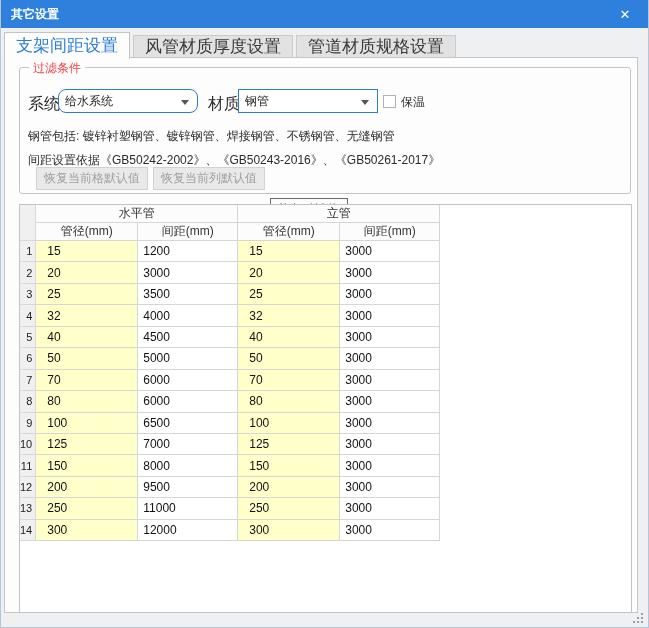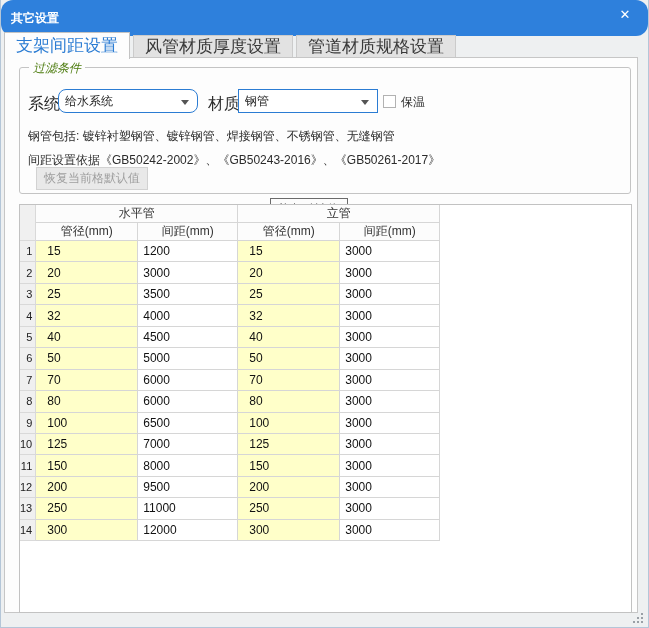--- a/index.html
+++ b/index.html
@@ -10,39 +10,39 @@
     --page-bg:#fdfdfd;
     --grid-line:#d6d6d6;
     --grid-border:#c2c2c2;
     --rowhead-bg:#f0f0f0;
   }
   *{margin:0;padding:0;box-sizing:border-box;}
   body{font-family:"Liberation Sans","DejaVu Sans",sans-serif;background:#cfd4d9;}
   .window{position:relative;width:649px;height:628px;background:var(--dialog-bg);
     border:1px solid #b4c6d8;border-top:none;overflow:hidden;}
   
-  .titlebar{position:absolute;left:0;top:0;width:100%;height:36px;background:var(--titlebar);
-    color:#fff;display:flex;align-items:center;border-radius:12px;}
+  .titlebar{position:absolute;left:0;top:0;width:100%;height:28px;background:var(--titlebar);
+    color:#fff;display:flex;align-items:center;}
   .titlebar .title{font-size:12px;font-weight:600;margin-left:10px;}
   .close-btn{position:absolute;right:8px;top:0;width:30px;height:28px;display:flex;
     align-items:center;justify-content:center;color:#fff;font-size:13px;font-weight:700;cursor:pointer;}
   
   .tabbar{position:absolute;left:3px;top:28px;right:12px;height:30px;display:flex;align-items:flex-end;}
   .tab{height:23px;line-height:22px;padding:0 11px;background:#e2e2e2;border:1px solid #cbcbcb;
     border-bottom:none;margin-right:3px;font-size:17px;color:#3a3a3a;cursor:pointer;white-space:nowrap;font-family:Liberation Serif, serif;}
   .tab.active{height:27px;line-height:26px;background:var(--page-bg);color:var(--accent);
     border-color:#c3c3c3;margin-bottom:-1px;z-index:3;position:relative;}
   
   .tabpage{position:absolute;left:3px;top:57px;width:634px;height:556px;background:var(--page-bg);
     border:1px solid #c6c6c6;z-index:1;}
   
   .groupbox{position:absolute;left:14px;top:9px;width:612px;height:127px;
     border:1px solid #c4c4c4;border-radius:3px;}
   .groupbox .legend{position:absolute;top:-8px;left:9px;background:var(--page-bg);
-    padding:0 4px;font-size:12px;color:#4d7c0f;font-style:italic;}
+    padding:0 4px;font-size:12px;color:#ef4444;}
   .flabel{position:absolute;top:24px;font-size:16px;color:#2b2b2b;line-height:24px;}
   .dropdown{position:absolute;top:21px;width:140px;height:24px;background:#fff;
     border:1px solid var(--accent);font-size:12px;color:#1d1d1d;line-height:22px;
     padding-left:6px;cursor:pointer;}
   .dropdown .arrow{position:absolute;right:8px;top:10px;width:0;height:0;
     border-left:4px solid transparent;border-right:4px solid transparent;border-top:5px solid #555;}
   .checkbox{position:absolute;left:363px;top:27px;width:13px;height:13px;background:#fff;
     border:1px solid #b2b2b2;cursor:pointer;}
   .cb-label{position:absolute;left:381px;top:24px;font-size:12px;color:#2b2b2b;line-height:20px;}
   .note{position:absolute;left:8px;font-size:12px;color:#2b2b2b;white-space:nowrap;}
@@ -106,20 +106,21 @@
         <span class="arrow"></span>
       </div>
 
       <span class="checkbox"></span>
       <span class="cb-label">保温</span>
 
       <div class="note note1">钢管包括: 镀锌衬塑钢管、镀锌钢管、焊接钢管、不锈钢管、无缝钢管</div>
       <div class="note note2">间距设置依据《GB50242-2002》、《GB50243-2016》、《GB50261-2017》</div>
 
       <div class="btn disabled btn1">恢复当前格默认值</div>
+      <div class="btn disabled btn2">恢复当前列默认值</div>
       <div class="btn normal btn3">恢复默认值</div>
     </div>
 
     <div class="grid">
       <table>
         <colgroup>
           <col style="width:16px;">
             <col style="width:102px;">
             <col style="width:100px;">
           <col style="width:102px;">

